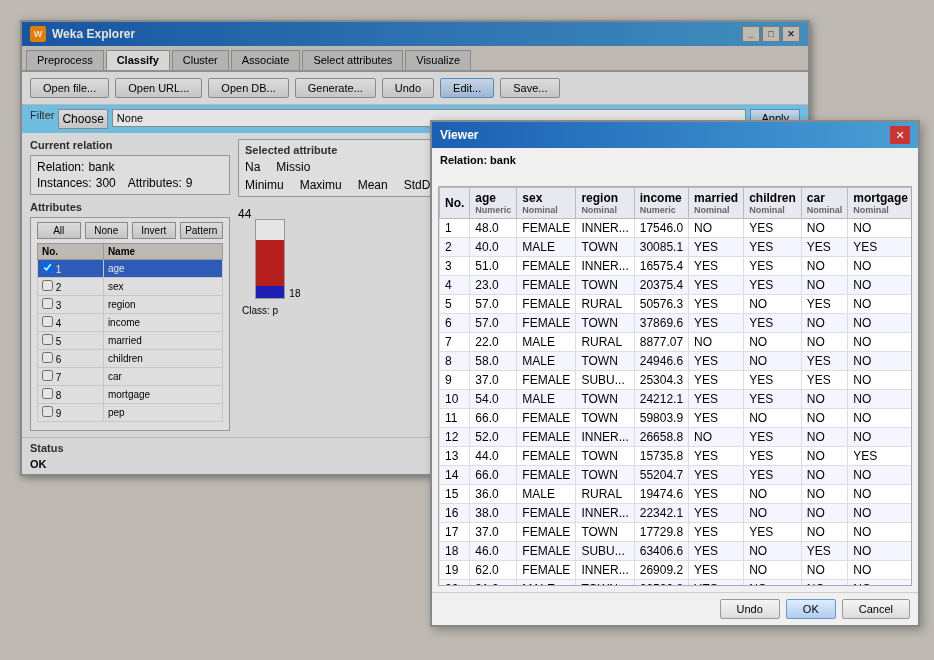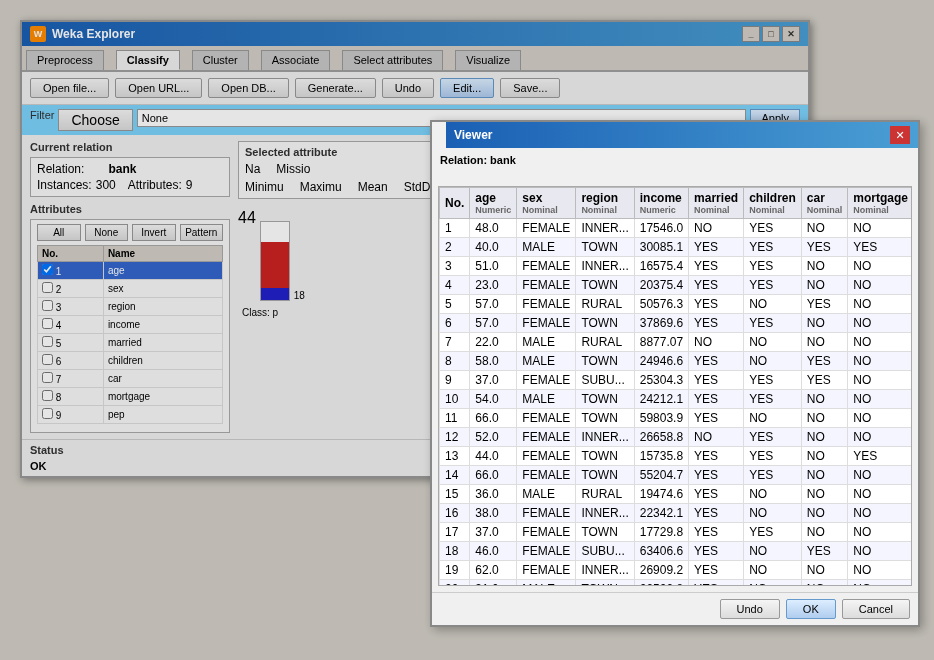--- a/index.html
+++ b/index.html
@@ -6,31 +6,31 @@
     body { background: #d4d0c8; }
 
     .window { width: 790px; background: #f0f0f0; border: 2px solid #999; box-shadow: 2px 2px 8px rgba(0,0,0,0.4); position: relative; }
     .title-bar { background: linear-gradient(to right, #1a5fb4, #4a9fd4); color: white; padding: 4px 8px; display: flex; align-items: center; justify-content: space-between; font-size: 12px; font-weight: bold; }
     .title-bar-left { display: flex; align-items: center; gap: 6px; }
     .title-icon { width: 16px; height: 16px; background: #ff8c00; border-radius: 2px; display: flex; align-items: center; justify-content: center; font-size: 9px; color: white; font-weight: bold; }
     .title-controls { display: flex; gap: 2px; }
     .title-btn { width: 18px; height: 16px; background: #d4d0c8; border: 1px solid #888; font-size: 9px; cursor: pointer; display: flex; align-items: center; justify-content: center; color: #333; }
 
     .tabs { background: #d4d0c8; display: flex; padding: 4px 4px 0; border-bottom: 2px solid #a0a0a0; }
-    .tab { padding: 3px 10px; background: #c8c8c8; border: 1px solid #999; border-bottom: none; cursor: pointer; margin-right: 12px; font-size: 11px; }
+    .tab { padding: 3px 10px; background: #c8c8c8; border: 1px solid #999; border-bottom: none; cursor: pointer; margin-right: 2px; font-size: 11px; }
     .tab.active { background: #f0f0f0; font-weight: bold; border-bottom: 1px solid #f0f0f0; }
 
     .toolbar { padding: 6px 8px; display: flex; gap: 6px; background: #f0f0f0; border-bottom: 1px solid #ccc; }
     .btn { padding: 3px 12px; background: linear-gradient(to bottom, #f5f5f5, #dcdcdc); border: 1px solid #999; cursor: pointer; font-size: 11px; border-radius: 2px; }
     .btn-accent { background: linear-gradient(to bottom, #ddeeff, #b0ccee); border-color: #6699cc; }
 
     .filter-row { padding: 4px 8px; display: flex; align-items: flex-start; gap: 4px; background: #7dd3fc; }
     .filter-label { font-size: 11px; color: #333; }
     .filter-input { flex: 1; padding: 2px 4px; border: 1px solid #999; background: white; font-size: 11px; }
-    .filter-choose { padding: 2px 12px; background: linear-gradient(to bottom, #f5f5f5, #dcdcdc); border: 1px solid #999; cursor: pointer; font-size: 14px; }
+    .filter-choose { padding: 2px 3px; background: linear-gradient(to bottom, #f5f5f5, #dcdcdc); border: 1px solid #999; cursor: pointer; font-size: 12px; }
     .filter-apply { padding: 2px 10px; background: linear-gradient(to bottom, #ddeeff, #b0ccee); border: 1px solid #6699cc; cursor: pointer; font-size: 11px; }
 
     .main-content { display: flex; padding: 6px 8px; gap: 8px; background: #f0f0f0; }
     .left-panel { width: 200px; flex-shrink: 0; }
     .right-panel { flex: 1; }
 
     .section-title { font-size: 11px; font-weight: bold; color: #333; margin-bottom: 4px; }
     .relation-box { border: 1px solid #aaa; background: #f8f8f8; padding: 4px 6px; margin-bottom: 6px; font-size: 11px; }
 
     .attributes-box { border: 1px solid #aaa; background: #f8f8f8; padding: 4px 6px; }
@@ -47,21 +47,21 @@
     .remove-btn { width: 100%; padding: 3px; background: linear-gradient(to bottom, #f5f5f5, #dcdcdc); border: 1px solid #999; cursor: pointer; font-size: 11px; margin-top: 4px; }
 
     .status-box { padding: 4px 8px; background: #f0f0f0; border-top: 1px solid #ccc; }
     .status-ok { font-size: 11px; color: #000; font-weight: bold; }
 
     .selected-attr-box { border: 1px solid #aaa; background: #f8f8f8; padding: 4px 6px; margin-bottom: 6px; font-size: 11px; }
 
     
     .dialog-overlay { position: fixed; top: 0; left: 0; width: 100%; height: 100%; background: rgba(0,0,0,0.1); display: flex; align-items: flex-start; justify-content: flex-start; padding: 120px 0 0 430px; }
     .dialog { width: 490px; background: #f0f0f0; border: 2px solid #888; box-shadow: 3px 3px 10px rgba(0,0,0,0.3); }
-    .dialog-title { background: linear-gradient(to right, #1a5fb4, #4a9fd4); color: white; padding: 4px 8px; display: flex; align-items: center; justify-content: space-between; font-size: 12px; font-weight: bold; margin-left: 14px; }
+    .dialog-title { background: linear-gradient(to right, #1a5fb4, #4a9fd4); color: white; padding: 4px 8px; display: flex; align-items: center; justify-content: space-between; font-size: 12px; font-weight: bold; }
     .dialog-close { background: #cc3333; color: white; border: none; width: 20px; height: 18px; cursor: pointer; font-size: 11px; display: flex; align-items: center; justify-content: center; }
     .dialog-body { padding: 6px; }
     .relation-name { font-size: 11px; font-weight: bold; margin-bottom: 20px; padding-left: 2px; }
 
     .data-table-container { height: 400px; overflow-y: auto; border: 1px solid #aaa; background: white; }
     .data-table { border-collapse: collapse; width: 100%; font-size: 10px; }
     .data-table th { background: #e8e8f0; border: 1px solid #bbb; padding: 3px 5px; text-align: left; position: sticky; top: 0; white-space: nowrap; }
     .data-table th .col-type { color: #666; font-weight: bold; font-size: 9px; display: block; }
     .data-table td { border: 1px solid #ddd; padding: 2px 5px; white-space: nowrap; }
     .data-table tr:nth-child(even) td { background: #f5f5ff; }
@@ -118,21 +118,21 @@
     </div>
 
     <div class="main-content">
 
       <div class="left-panel">
 
         <div class="section-title">Current relation</div>
         <div class="relation-box">
           <div style="display:flex; gap:4px; margin-bottom:2px;">
             <span>Relation:</span>
-            <span style="font-weight:bold;margin-left:20px;">bank</span>
+            <span style="font-weight:normal;">bank</span>
           </div>
           <div style="display:flex; gap:4px; flex-wrap:wrap;">
             <span>Instances:</span>
             <span>300</span>
             <span style="margin-left:8px;">Attributes:</span>
             <span>9</span>
           </div>
         </div>
 
         <div class="section-title">Attributes</div>
@@ -206,21 +206,21 @@
           </div>
           <div style="display:flex; gap:16px; font-size:10px; margin-top:4px;">
             <div><span>Minimu</span></div>
             <div><span>Maximu</span></div>
             <div><span>Mean</span></div>
             <div><span>StdDe</span></div>
           </div>
         </div>
 
         <div style="display:flex; align-items:flex-end; height:100px; padding: 4px 0;">
-          <div style="font-size:16px; padding-right:4px; align-self:flex-start;">44</div>
+          <div style="font-size:12px; padding-right:4px; align-self:flex-start;">44</div>
           <div style="display:flex; flex-direction:column; width:30px; height:80px; border:1px solid #aaa; background:white; justify-content:flex-end;">
             <div style="height:60%; background:#cc2222;"></div>
             <div style="height:15%; background:#2222cc;"></div>
           </div>
           <div style="font-size:10px; padding-left:4px; align-self:flex-end;">18</div>
         </div>
 
         <div class="class-row">Class: p</div>
       </div>
     </div>

